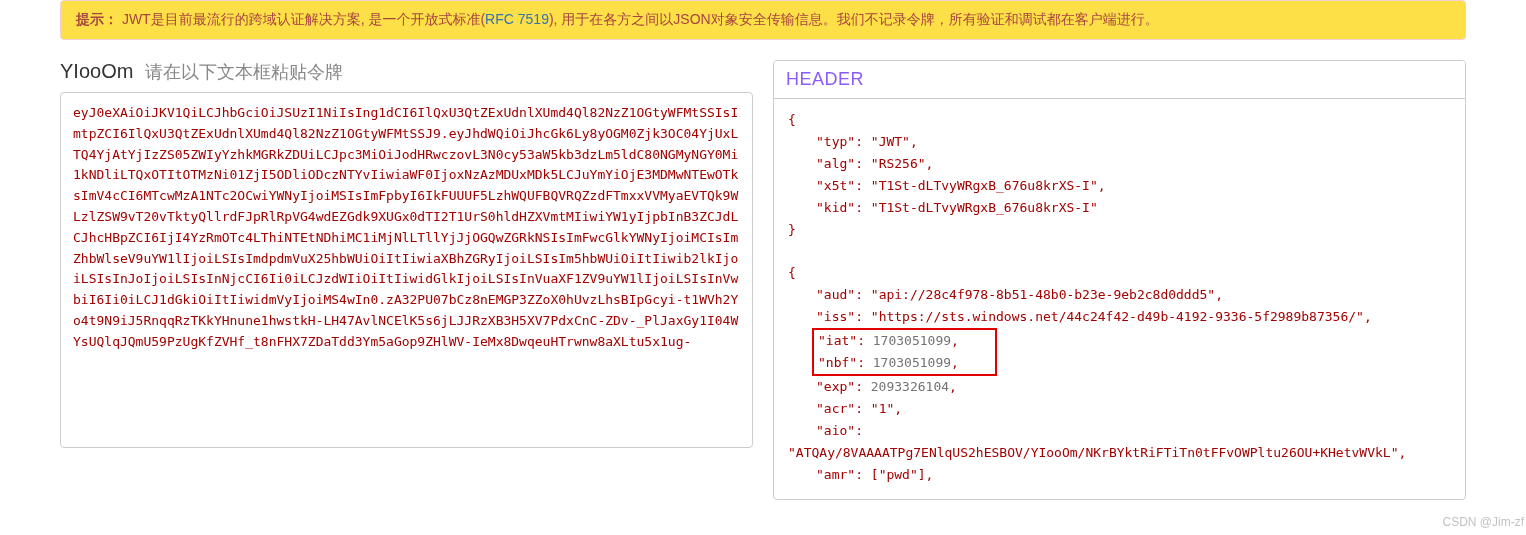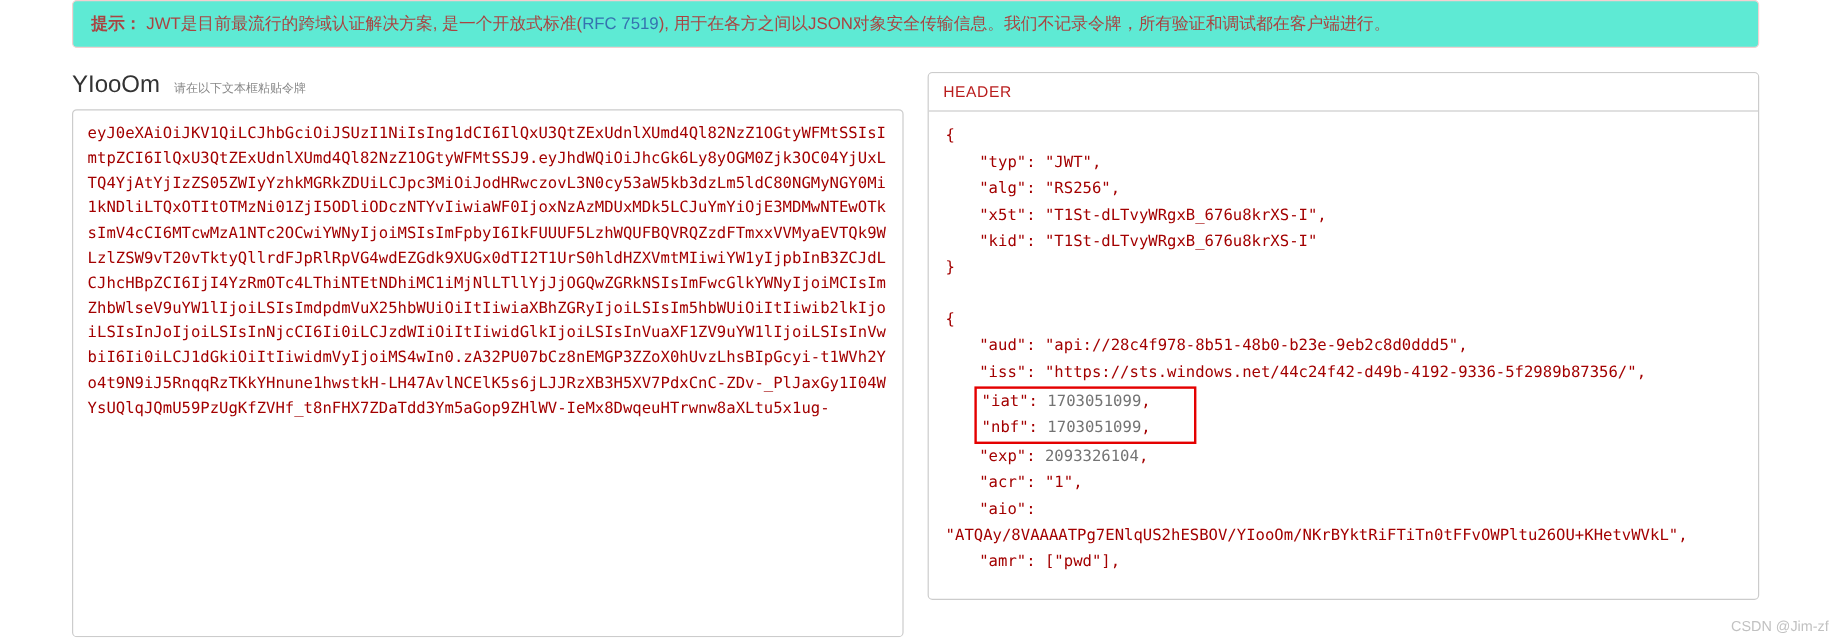--- a/index.html
+++ b/index.html
@@ -1,21 +1,21 @@
 <!DOCTYPE html>
 <html><head>
   <meta charset="utf-8">
   <style>
     * { box-sizing: border-box; margin: 0; padding: 0; }
     body { font-family: -apple-system, BlinkMacSystemFont, "Segoe UI", Helvetica, Arial, sans-serif; font-size: 14px; color: #333; background: #fff; }
     
     .alert-banner {
       margin: 0 60px 20px 60px;
       padding: 10px 15px;
-      background: #5eead4;
+      background: #fde047;
       border: 1px solid #f3d0d0;
       border-radius: 4px;
       color: #a94442;
       font-size: 14px;
     }
     .alert-banner .hint-label { font-weight: bold; }
     .alert-banner a { color: #3572b0; text-decoration: none; }
     
     .main-container {
       display: flex;
@@ -28,53 +28,53 @@
       min-width: 0;
     }
     
     .section-title {
       font-size: 20px;
       font-weight: normal;
       color: #333;
       margin-bottom: 8px;
     }
     .section-title .subtitle {
-      font-size: 10px;
+      font-size: 18px;
       color: #888;
       margin-left: 6px;
     }
     
     .encoded-box {
       border: 1px solid #ccc;
       border-radius: 4px;
       padding: 10px 12px;
       font-family: "SimSun", "宋体", monospace;
       font-size: 13px;
       color: #a30000;
       word-break: break-all;
       line-height: 1.6;
-      height: 440px;
+      height: 356px;
       overflow-y: auto;
       white-space: pre-wrap;
     }
     
     .decode-panel {
       border: 1px solid #ccc;
       border-radius: 4px;
       height: 440px;
       overflow-y: auto;
       display: flex;
       flex-direction: column;
     }
     
     .panel-header {
       padding: 8px 12px;
       border-bottom: 1px solid #ccc;
-      font-size: 13px;
-      color: #b91c1c;
+      font-size: 18px;
+      color: #8b5cf6;
       letter-spacing: 0.5px;
       background: #fff;
     }
     
     .panel-body {
       padding: 10px 14px;
       font-family: "SimSun", "宋体", monospace;
       font-size: 13px;
       line-height: 1.7;
       color: #a30000;

